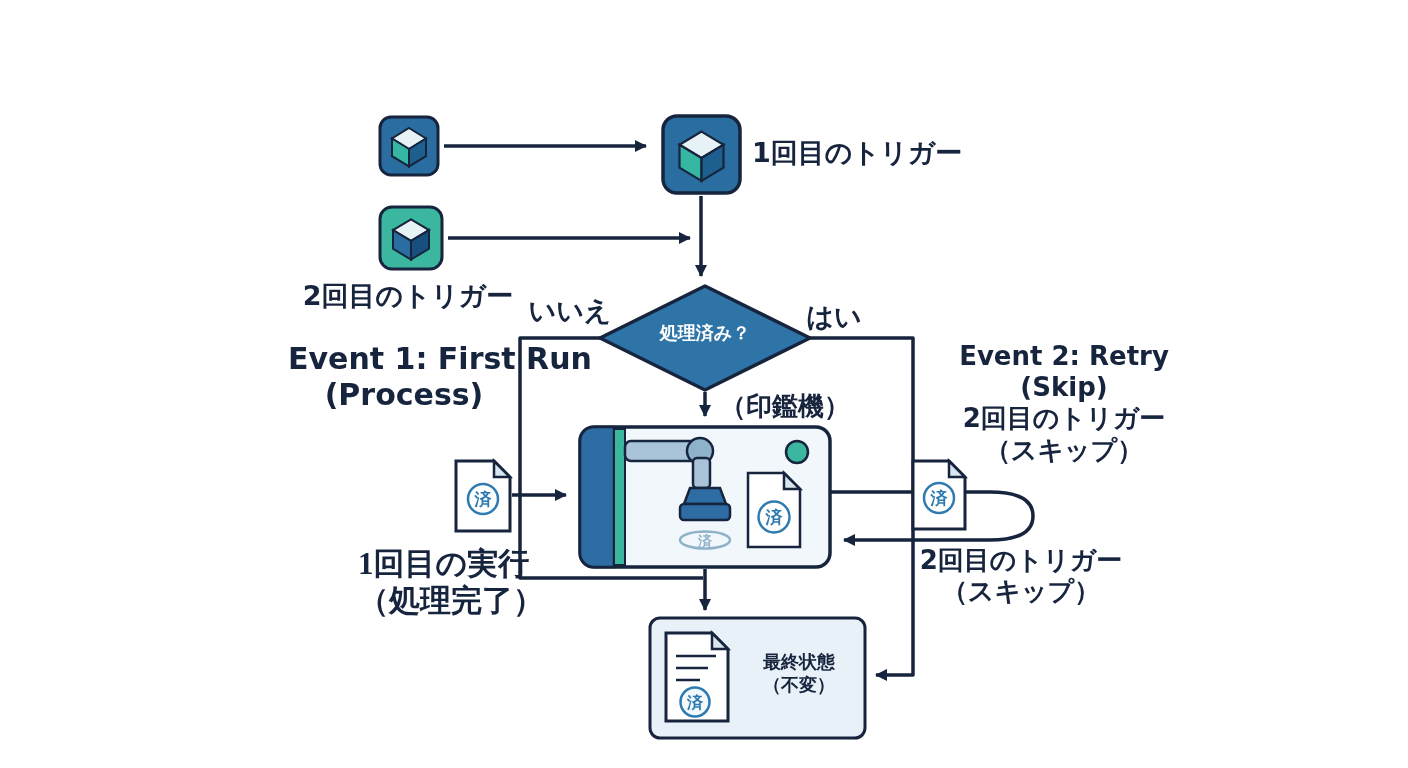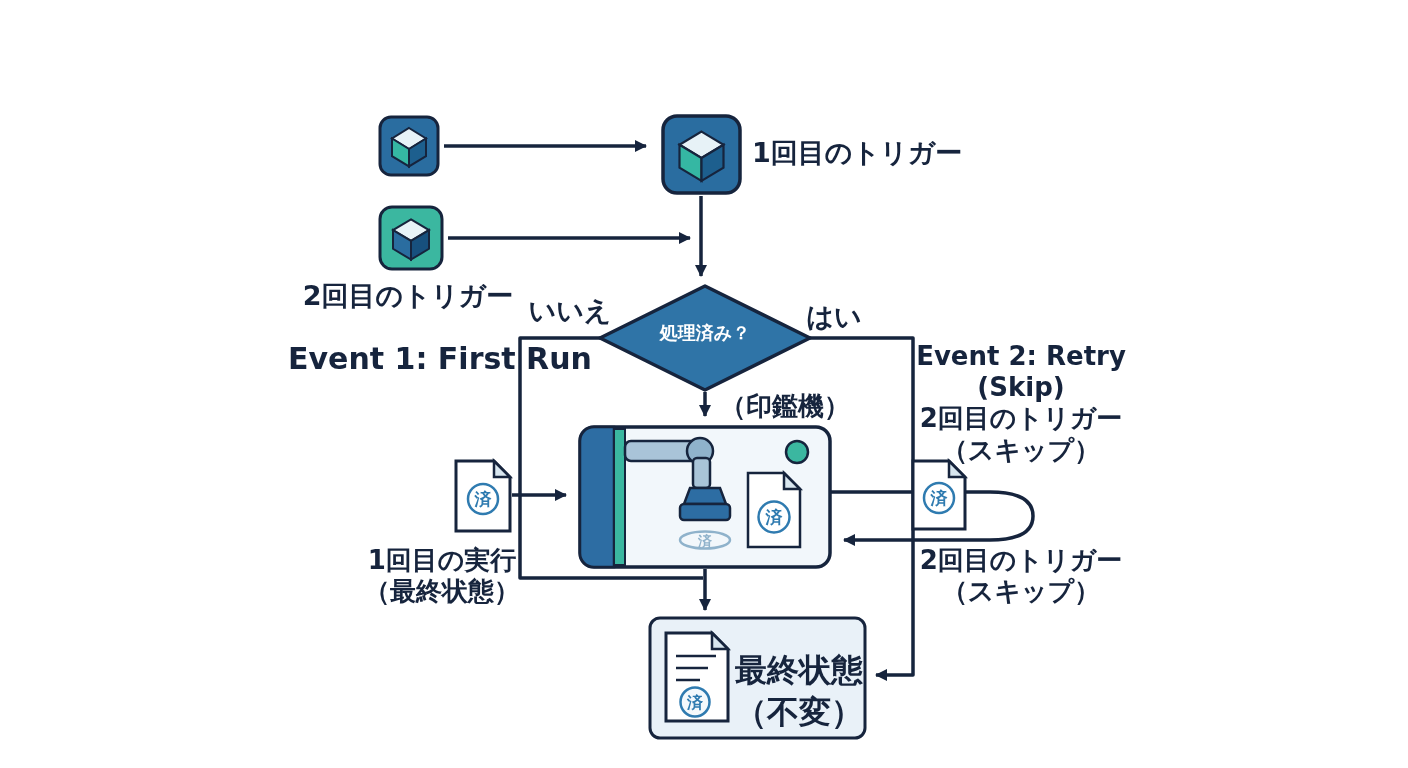--- a/index.html
+++ b/index.html
@@ -10,25 +10,25 @@
   #diagram-svg{position:absolute;left:0;top:0;}
   .lbl{position:absolute;font-weight:700;color:#16243d;text-align:center;line-height:1.2;}
   .lbl div{white-space:nowrap;}
   #title{left:0;top:24px;width:100%;font-size:46px;font-weight:800;letter-spacing:2px;}
   #lbl-trigger1{left:752px;top:137px;font-size:27px;text-align:center;}
   #lbl-trigger2{left:294px;top:280px;width:228px;font-size:27px;}
   #lbl-decision{left:622px;top:322px;width:166px;font-size:18px;color:#ffffff;}
   #lbl-no{left:528px;top:295px;width:84px;font-size:27px;}
   #lbl-yes{left:806px;top:301px;width:56px;font-size:27px;}
   #lbl-event1{left:288px;top:341px;width:232px;font-size:30px;}
-  #lbl-event2{left:912px;top:341px;width:218px;font-size:26px;}
+  #lbl-event2{left:912px;top:341px;width:218px;font-size:26px;padding-left:43px;}
   #lbl-machine{left:700px;top:391px;width:170px;font-size:26px;}
-  #lbl-firstrun{left:358px;top:545px;width:168px;font-size:26px;}
+  #lbl-firstrun{left:358px;top:545px;width:168px;font-size:31px;font-family:Liberation Serif, serif;}
   #lbl-retryskip{left:912px;top:545px;width:218px;font-size:26px;}
-  #lbl-final{left:735px;top:650px;width:128px;font-size:32px;line-height:1.3;}
+  #lbl-final{left:735px;top:650px;width:128px;font-size:18px;line-height:1.3;}
 </style>
 </head>
 <body>
 
 <div id="stage">
 
   <svg id="diagram-svg" width="1408" height="768" viewBox="0 0 1408 768">
     <defs>
       <marker id="arrow" markerWidth="16" markerHeight="16" refX="11" refY="6" orient="auto" markerUnits="userSpaceOnUse">
         <path d="M0,0 L12,6 L0,12 Z" fill="#16243d"></path>
@@ -121,34 +121,35 @@
 
   <div id="lbl-trigger1" class="lbl">1回目のトリガー</div>
   <div id="lbl-trigger2" class="lbl">2回目のトリガー</div>
 
   <div id="lbl-decision" class="lbl">処理済み？</div>
   <div id="lbl-no" class="lbl">いいえ</div>
   <div id="lbl-yes" class="lbl">はい</div>
 
   <div id="lbl-event1" class="lbl">
     <div>Event 1: First Run</div>
+    <div>(Process)</div>
   </div>
 
   <div id="lbl-event2" class="lbl">
     <div>Event 2: Retry</div>
     <div>(Skip)</div>
     <div>2回目のトリガー</div>
     <div>（スキップ）</div>
   </div>
 
   <div id="lbl-machine" class="lbl">（印鑑機）</div>
 
   <div id="lbl-firstrun" class="lbl">
     <div>1回目の実行</div>
-    <div>（最終状態）</div>
+    <div>（処理完了）</div>
   </div>
 
   <div id="lbl-retryskip" class="lbl">
     <div>2回目のトリガー</div>
     <div>（スキップ）</div>
   </div>
 
   <div id="lbl-final" class="lbl">
     <div>最終状態</div>
     <div>（不変）</div>

